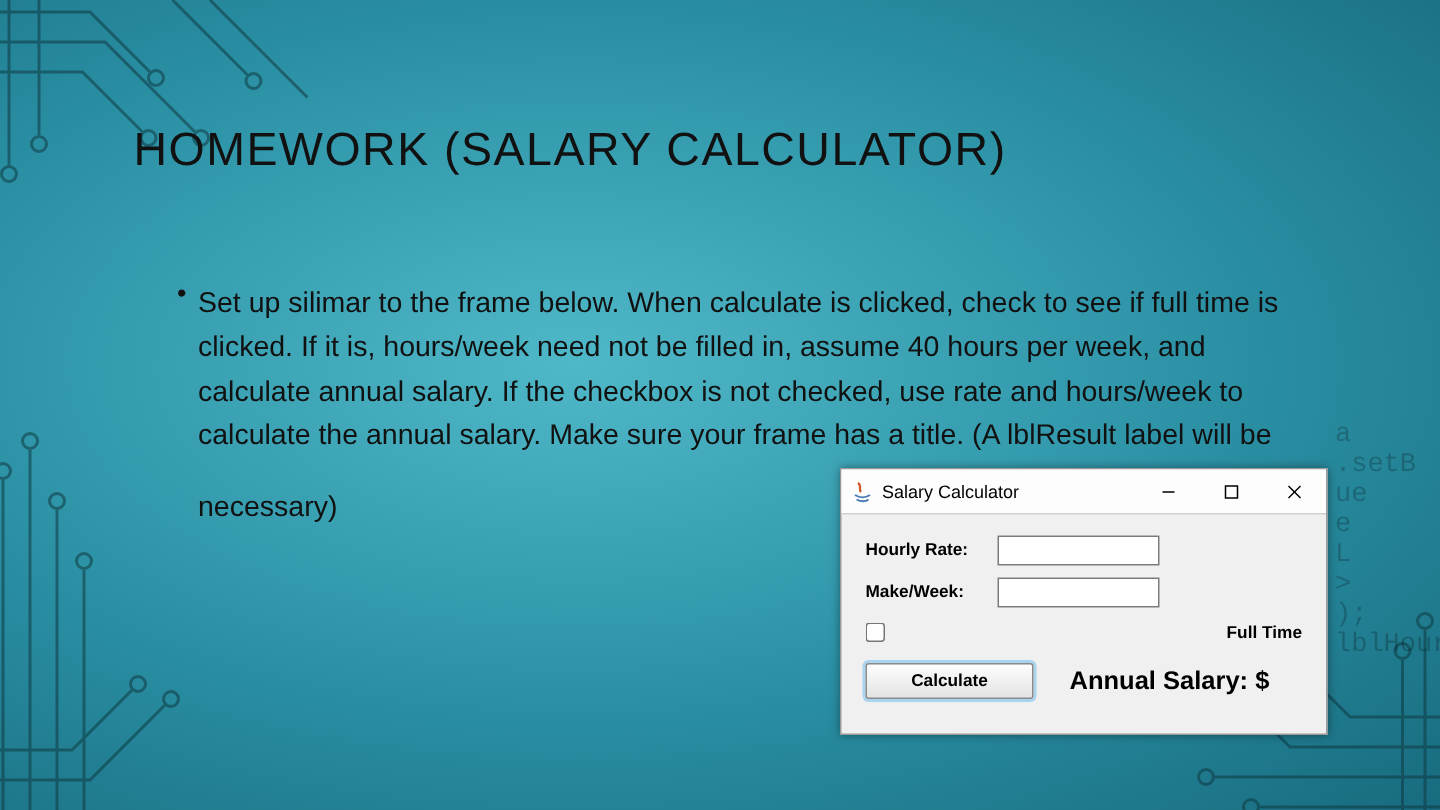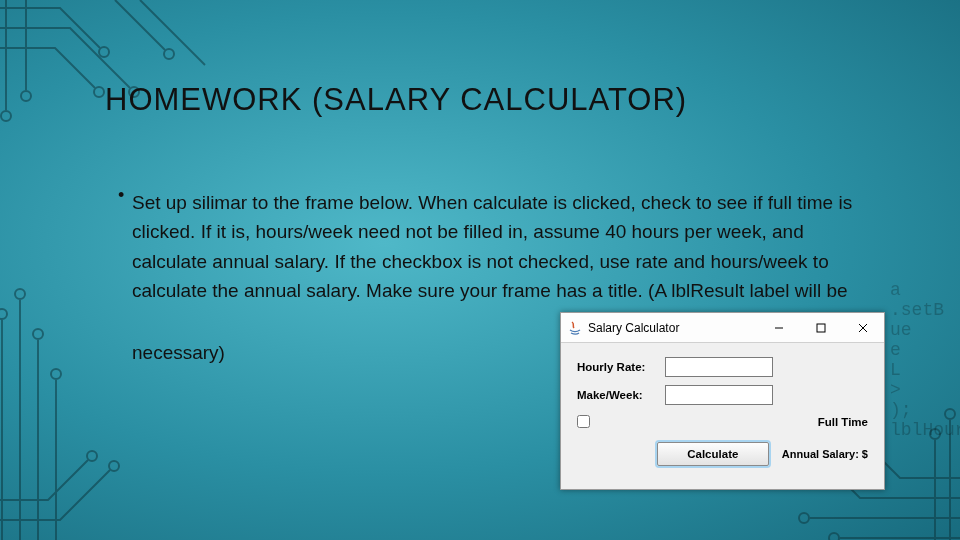--- a/index.html
+++ b/index.html
@@ -12,37 +12,37 @@
   }
   
   .circuit { position: absolute; stroke: #0e3a42; stroke-width: 2; fill: none; opacity: 0.55; }
   .circuit circle.node { fill: none; stroke: #0e3a42; stroke-width: 2; }
   .circuit.tl { top: 0; left: 0; }
   .circuit.bl { bottom: 0; left: 0; }
   .circuit.br { bottom: 0; right: 0; }
 
   .title {
     position: absolute;
-    top: 82px; left: 105px;
+    top: 82px; left: 89px;
     font-size: 31px;
     letter-spacing: 1px;
     font-weight: 400;
     color: #111;
   }
   .body {
     position: absolute;
     top: 188px; left: 118px; width: 760px;
     font-size: 19px;
     line-height: 1.55;
     color: #111;
   }
   .bullet-row { display: flex; }
   .bullet-dot { width: 14px; flex-shrink: 0; font-size: 18px; line-height: 1.55; transform: translateY(-6px); }
   .bullet-text { flex: 1; }
-  .line2 { margin-top: 32px; padding-left: 14px; }
+  .line2 { margin-top: 18px; padding-left: 14px; }
 
   
   .app-window {
     position: absolute;
     right: 75px;
     top: 312px;
     width: 325px;
     height: 178px;
     background: #f0f0f0;
     border: 1px solid #9a9a9a;
@@ -72,31 +72,31 @@
   .form-row input[type=text] {
     width: 108px; height: 20px;
     border: 1px solid #7a7a7a;
     background: #fff;
     font-size: 12px;
     padding: 0 3px;
   }
   .full-row { display: flex; align-items: center; margin: 10px 0 14px 0; justify-content: space-between; }
   .full-row input[type=checkbox] { width: 13px; height: 13px; margin-right: 5px; }
   .full-row span { font-size: 11.5px; font-weight: 700; }
-  .bottom-row { display: flex; align-items: center; gap: 13px; justify-content: flex-end; }
+  .bottom-row { display: flex; align-items: center; gap: 24px; }
   .calc-btn {
     width: 112px; height: 24px;
     background: linear-gradient(#fdfdfd,#e3e3e3);
     border: 1px solid #8a8a8a;
     border-radius: 2px;
     font-size: 11.5px; font-weight: 700;
     cursor: pointer;
     box-shadow: 0 0 0 2px #a8d4f0;
   }
-  .annual { font-size: 11px; font-weight: 700; }
+  .annual { font-size: 17px; font-weight: 700; }
 
   
   .ghost-code {
     position: absolute;
     right: 0; top: 280px;
     width: 70px; height: 250px;
     font-family: "Courier New", monospace;
     font-size: 18px;
     color: rgba(0,0,0,0.22);
     overflow: hidden;

